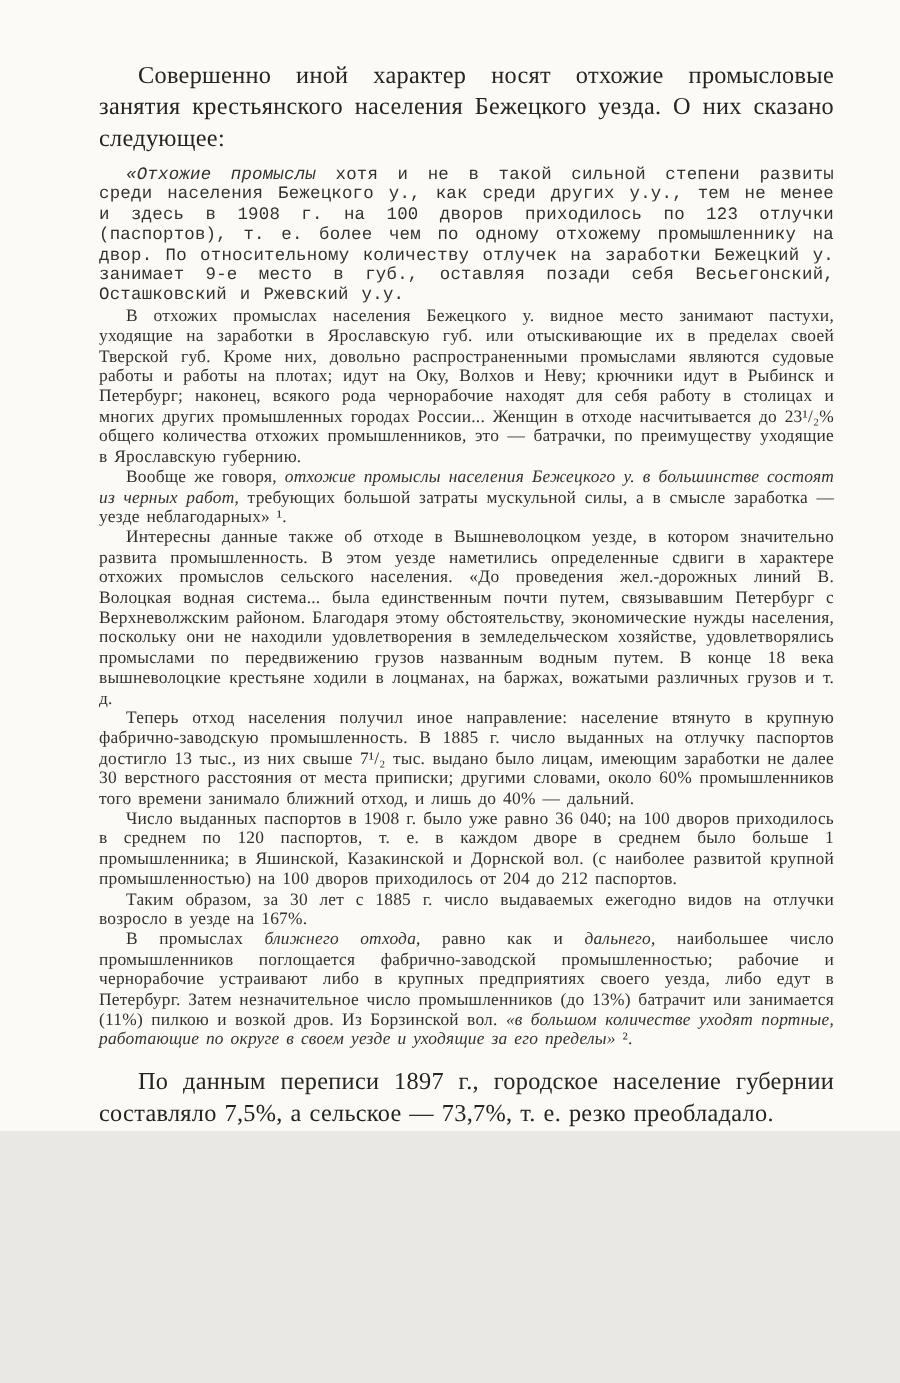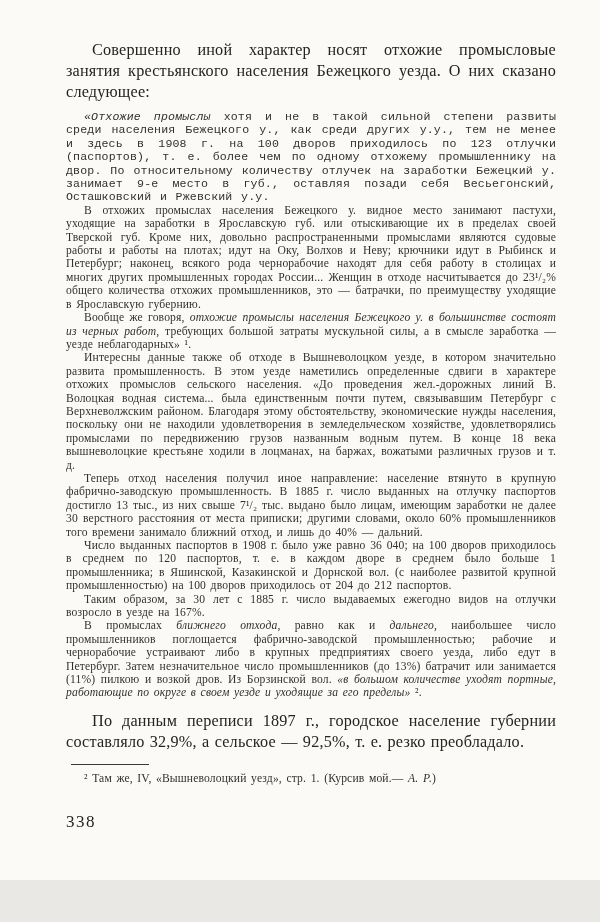--- a/index.html
+++ b/index.html
@@ -1,18 +1,18 @@
 <!DOCTYPE html>
 <html><head>
 <meta charset="utf-8">
 <style>
   html, body { margin:0; padding:0; background:#e9e8e4; }
   .page {
     position:relative;
-    width:600px; height:880px;
+    width:600px; height:754px;
     margin:0 auto;
     background:#fbfaf7;
     box-sizing:border-box;
     padding:40px 44px 0 66px;
     font-family:"Liberation Serif","DejaVu Serif",serif;
     color:#2e2c28;
     overflow:hidden;
   }
   .text-column { width:490px; }
   .para { margin:0; text-align:justify; }
@@ -49,20 +49,20 @@
   <div class="text-column" id="paragraphs">
       <p class="para normal"><span>Совершенно иной характер носят отхожие промысловые занятия крестьянского населения Бежецкого уезда. О них сказано следующее:</span></p>
       <p class="para small"><span class="it">«Отхожие промыслы</span><span> хотя и не в такой сильной степени развиты среди населения Бежецкого у., как среди других у.у., тем не менее и здесь в 1908 г. на 100 дворов приходилось по 123 отлучки (паспортов), т. е. более чем по одному отхожему промышленнику на двор. По относительному количеству отлучек на заработки Бежецкий у. занимает 9-е место в губ., оставляя позади себя Весьегонский, Осташковский и Ржевский у.у.</span></p>
       <p class="para small"><span>В отхожих промыслах населения Бежецкого у. видное место занимают пастухи, уходящие на заработки в Ярославскую губ. или отыскивающие их в пределах своей Тверской губ. Кроме них, довольно распространенными промыслами являются судовые работы и работы на плотах; идут на Оку, Волхов и Неву; крючники идут в Рыбинск и Петербург; наконец, всякого рода чернорабочие находят для себя работу в столицах и многих других промышленных городах России... Женщин в отходе насчитывается до 23¹/₂% общего количества отхожих промышленников, это — батрачки, по преимуществу уходящие в Ярославскую губернию.</span></p>
       <p class="para small"><span>Вообще же говоря, </span><span class="it">отхожие промыслы населения Бежецкого у. в большинстве состоят из черных работ</span><span>, требующих большой затраты мускульной силы, а в смысле заработка — уезде неблагодарных» ¹.</span></p>
       <p class="para small"><span>Интересны данные также об отходе в Вышневолоцком уезде, в котором значительно развита промышленность. В этом уезде наметились определенные сдвиги в характере отхожих промыслов сельского населения. «До проведения жел.-дорожных линий В. Волоцкая водная система... была единственным почти путем, связывавшим Петербург с Верхневолжским районом. Благодаря этому обстоятельству, экономические нужды населения, поскольку они не находили удовлетворения в земледельческом хозяйстве, удовлетворялись промыслами по передвижению грузов названным водным путем. В конце 18 века вышневолоцкие крестьяне ходили в лоцманах, на баржах, вожатыми различных грузов и т. д.</span></p>
       <p class="para small"><span>Теперь отход населения получил иное направление: население втянуто в крупную фабрично-заводскую промышленность. В 1885 г. число выданных на отлучку паспортов достигло 13 тыс., из них свыше 7¹/₂ тыс. выдано было лицам, имеющим заработки не далее 30 верстного расстояния от места приписки; другими словами, около 60% промышленников того времени занимало ближний отход, и лишь до 40% — дальний.</span></p>
       <p class="para small"><span>Число выданных паспортов в 1908 г. было уже равно 36 040; на 100 дворов приходилось в среднем по 120 паспортов, т. е. в каждом дворе в среднем было больше 1 промышленника; в Яшинской, Казакинской и Дорнской вол. (с наиболее развитой крупной промышленностью) на 100 дворов приходилось от 204 до 212 паспортов.</span></p>
       <p class="para small"><span>Таким образом, за 30 лет с 1885 г. число выдаваемых ежегодно видов на отлучки возросло в уезде на 167%.</span></p>
       <p class="para small"><span>В промыслах </span><span class="it">ближнего отхода</span><span>, равно как и </span><span class="it">дальнего</span><span>, наибольшее число промышленников поглощается фабрично-заводской промышленностью; рабочие и чернорабочие устраивают либо в крупных предприятиях своего уезда, либо едут в Петербург. Затем незначительное число промышленников (до 13%) батрачит или занимается (11%) пилкою и возкой дров. Из Борзинской вол. </span><span class="it">«в большом количестве уходят портные, работающие по округе в своем уезде и уходящие за его пределы»</span><span> ².</span></p>
-      <p class="para normal"><span>По данным переписи 1897 г., городское население губернии составляло 32,9%, а сельское — 92,5%, т. е. резко преобладало.</span></p>
+      <p class="para normal"><span>По данным переписи 1897 г., городское население губернии составляло 7,5%, а сельское — 73,7%, т. е. резко преобладало.</span></p>
     </div>
   <div class="footnote-rule"></div>
   <div class="footnotes text-column" id="footnotes">
       <p><span>² Там же, IV, «Вышневолоцкий уезд», стр. 1. (Курсив мой.— </span><span class="it">А. Р.</span><span>)</span></p>
     </div>
   <div class="page-number">338</div>
 </div>
 
 </body></html>

